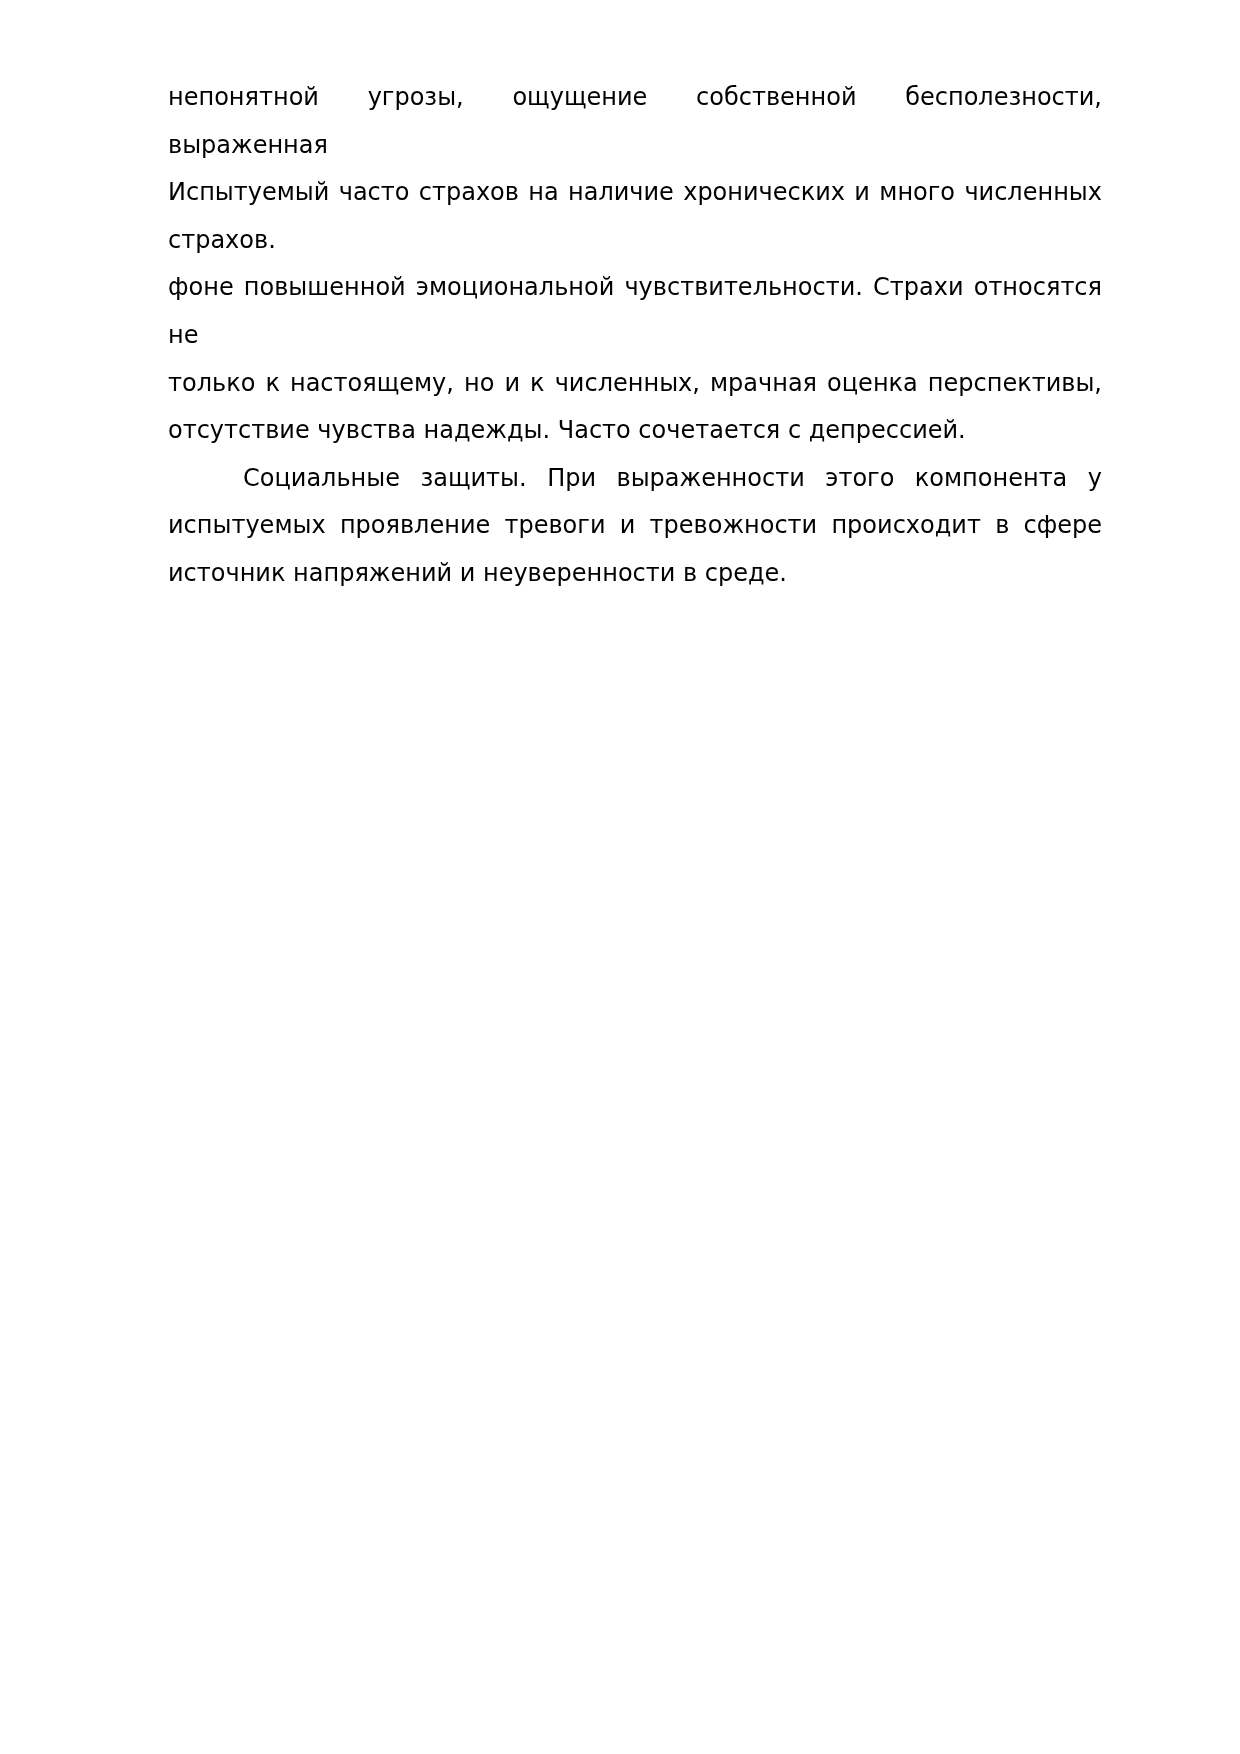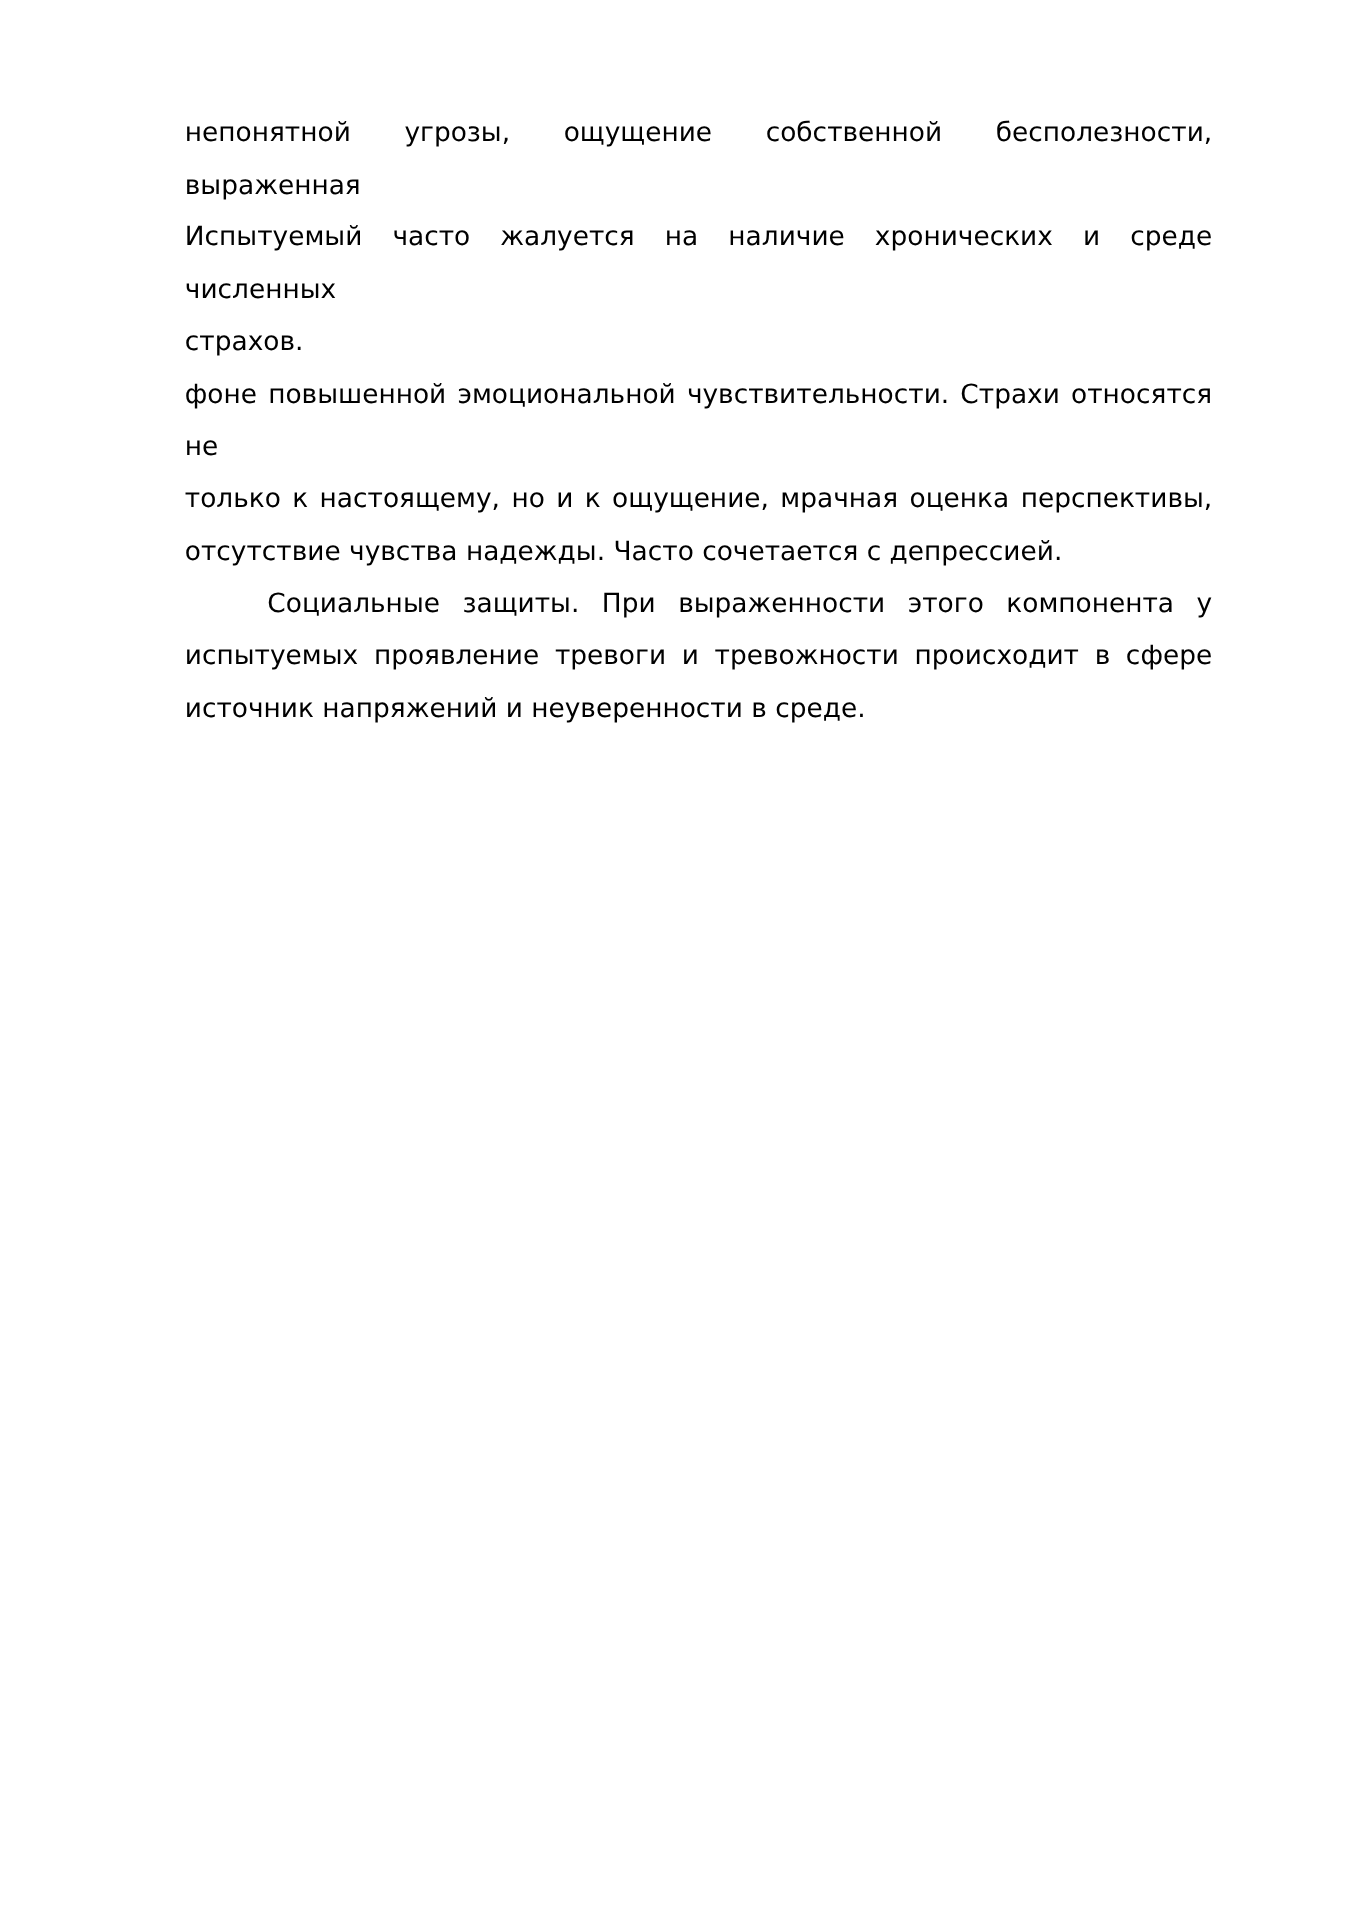--- a/index.html
+++ b/index.html
@@ -2,21 +2,21 @@
 <html><head>
 <meta charset="utf-8">
 <style>
   html, body { margin: 0; padding: 0; background: #ffffff; }
   .page {
     position: relative;
     width: 1184px;
     height: 1754px;
     background: #ffffff;
     box-sizing: border-box;
-    padding: 97px 82px 0 168px;
+    padding: 74px 82px 0 168px;
     font-family: "DejaVu Sans", "Liberation Sans", sans-serif;
     font-size: 24px;
     line-height: 47.6px;
     color: #000000;
     overflow: hidden;
   }
   .para { margin: 0; padding: 0; }
   .line {
     text-align: justify;
     text-align-last: justify;
@@ -30,27 +30,27 @@
   }
   .line.indent { text-indent: 75px; }
 </style>
 </head>
 <body>
 
 <div class="page">
 
   <div class="para">
     <div class="line">непонятной угрозы, ощущение собственной бесполезности, выраженная</div>
-    <div class="line">Испытуемый часто жалуется на наличие хронических и среде численных</div>
+    <div class="line">Испытуемый часто страхов на наличие хронических и много численных</div>
     <div class="line lastline">страхов.</div>
   </div>
 
   <div class="para">
     <div class="line">фоне повышенной эмоциональной чувствительности. Страхи относятся не</div>
-    <div class="line">только к настоящему, но и к ощущение, мрачная оценка перспективы,</div>
+    <div class="line">только к настоящему, но и к численных, мрачная оценка перспективы,</div>
     <div class="line lastline">отсутствие чувства надежды. Часто сочетается с депрессией.</div>
   </div>
 
   <div class="para">
     <div class="line indent">Социальные защиты. При выраженности этого компонента у</div>
     <div class="line">испытуемых проявление тревоги и тревожности происходит в сфере</div>
     <div class="line lastline">источник напряжений и неуверенности в среде.</div>
   </div>
 
 </div>

